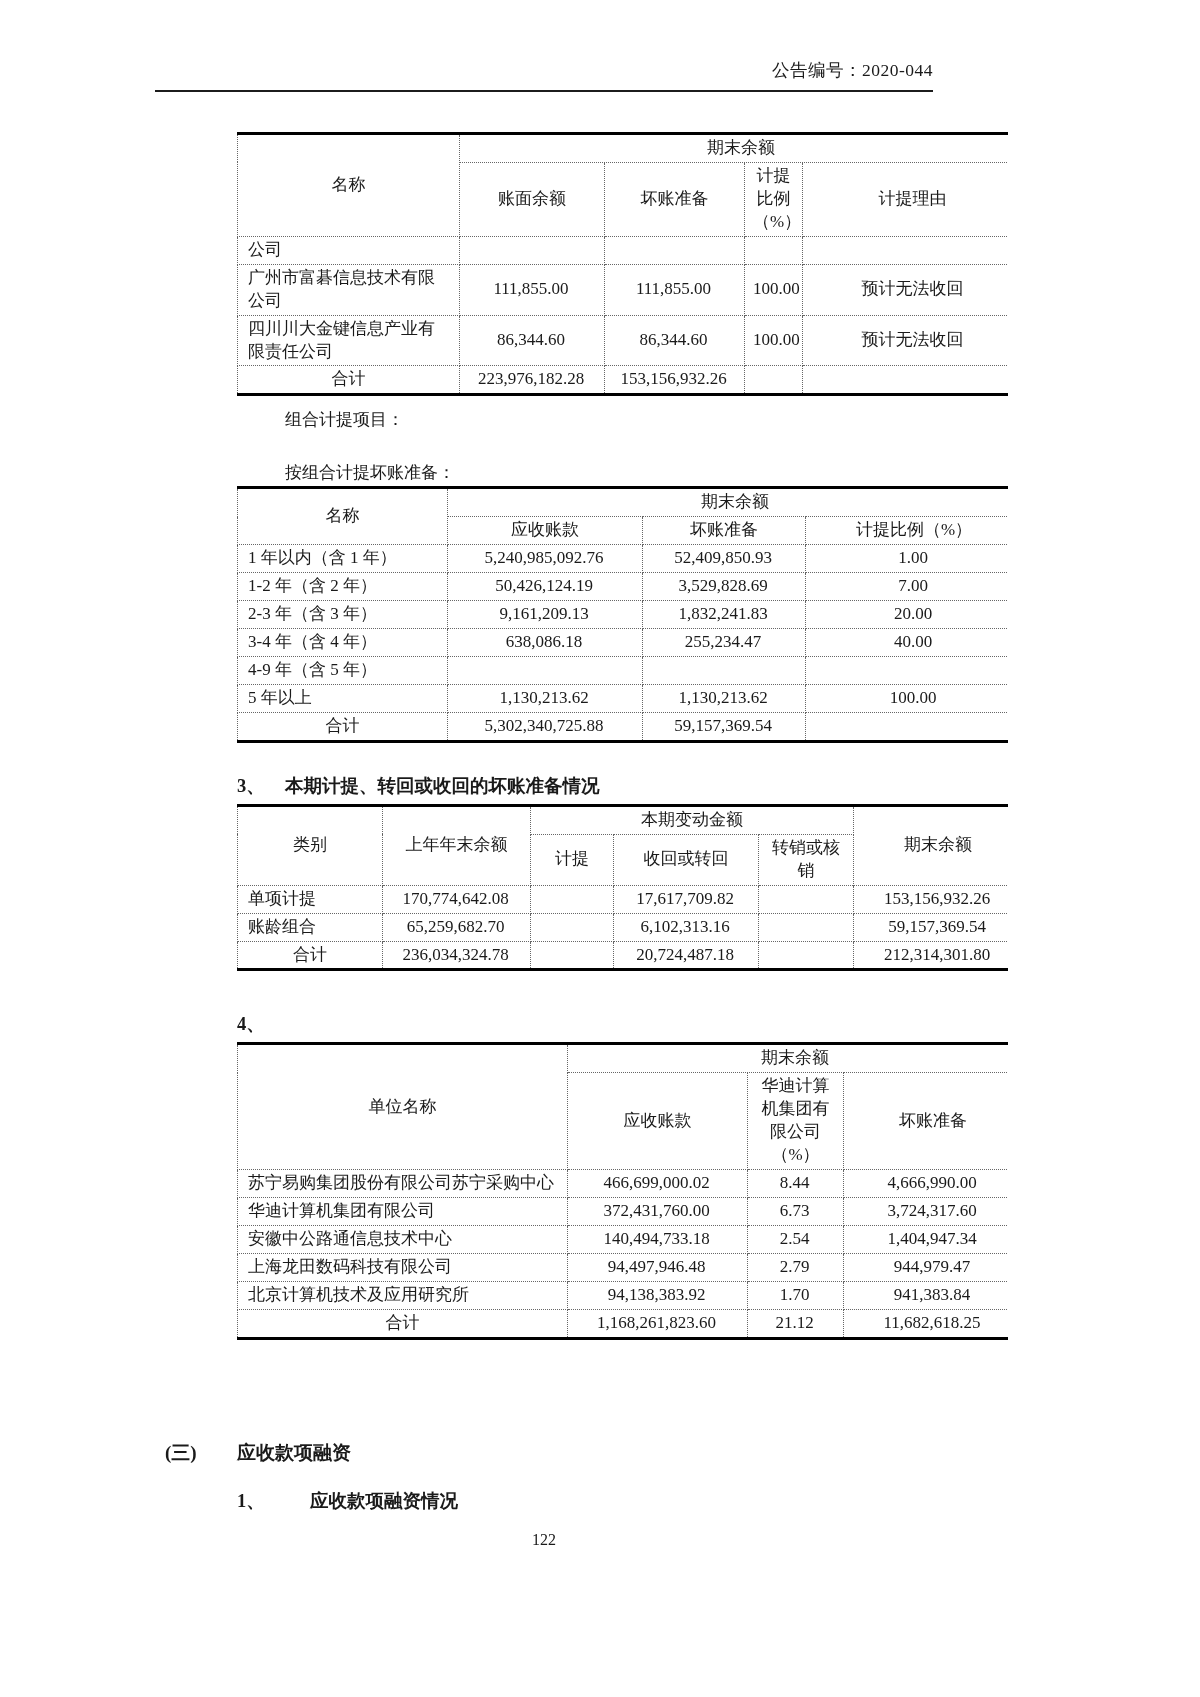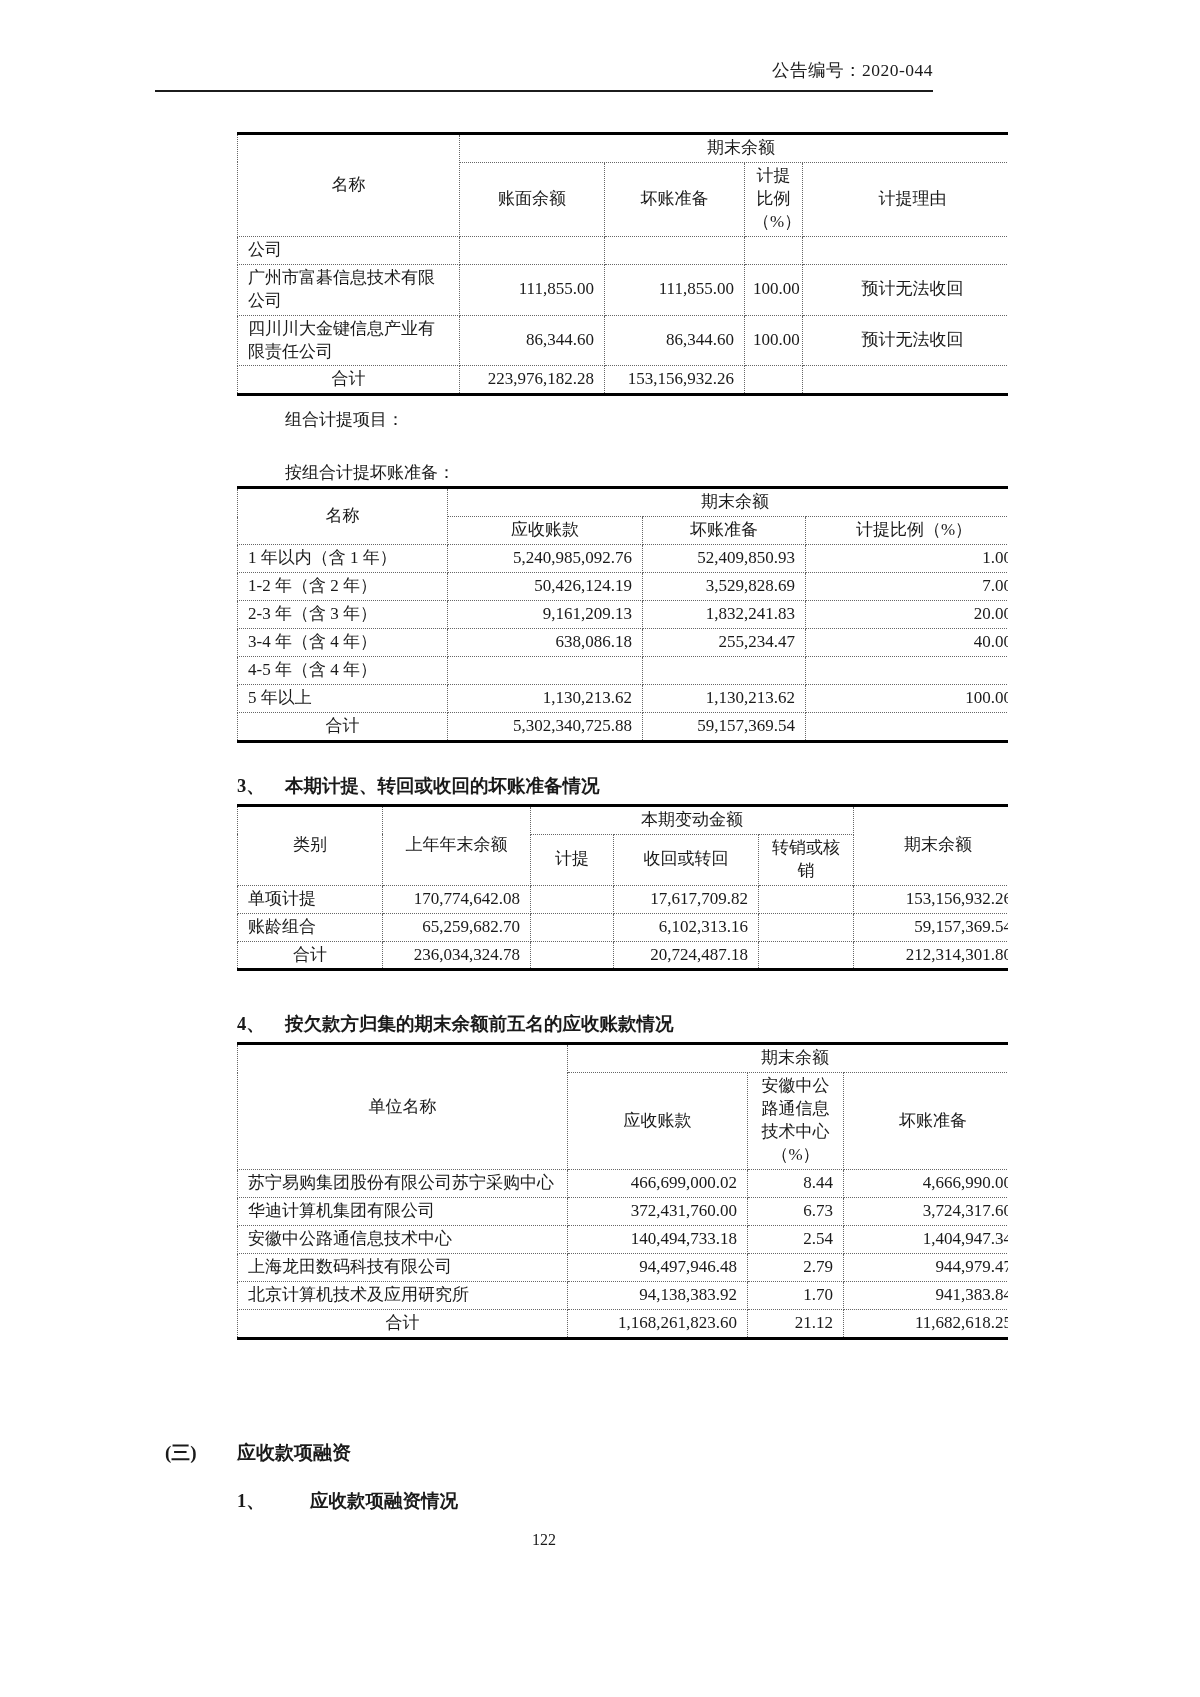--- a/index.html
+++ b/index.html
@@ -27,21 +27,21 @@
     border-top:3px solid #000;border-bottom:3px solid #000;
   }
   .t1{margin-top:40px;}
   .t2{margin-top:2px;}
   .t3{margin-top:6px;}
   .t4{margin-top:6px;}
   .t5{margin-top:4px;width:783px;}
   th,td{border:1px dotted #666;padding:2px 8px;font-weight:normal;vertical-align:middle;}
   th{}
   td.a-left{text-align:left;padding-left:10px;margin-top:7px;}
-  td.a-right{text-align:right;padding-right:10px;}
+  td.a-right{text-align:center;padding-right:10px;}
   td.a-center{text-align:center;}
   .pagenum{margin-top:18px;text-align:center;font-size:16px;}
 </style>
 </head>
 <body>
 
 <div class="page">
 
   <div class="hdr">公告编号：2020-044</div>
   <hr class="rule">
@@ -138,21 +138,21 @@
           <td class="a-right">1,832,241.83</td>
           <td class="a-right">20.00</td>
         </tr>
         <tr>
           <td class="a-left">3-4 年（含 4 年）</td>
           <td class="a-right">638,086.18</td>
           <td class="a-right">255,234.47</td>
           <td class="a-right">40.00</td>
         </tr>
         <tr>
-          <td class="a-left">4-5 年（含 4 年）</td>
+          <td class="a-left">4-9 年（含 5 年）</td>
           <td class="a-right"></td>
           <td class="a-right"></td>
           <td class="a-right"></td>
         </tr>
         <tr>
           <td class="a-left">5 年以上</td>
           <td class="a-right">1,130,213.62</td>
           <td class="a-right">1,130,213.62</td>
           <td class="a-right">100.00</td>
         </tr>
@@ -215,38 +215,37 @@
           <td class="a-center"></td>
           <td class="a-right">20,724,487.18</td>
           <td class="a-center"></td>
           <td class="a-right">212,314,301.80</td>
         </tr>
       </tbody>
   </table>
 
   <div class="sec sec4">
     <span class="no">4、</span>
-    <span>按欠款方归集的期末余额前五名的应收账款情况</span>
   </div>
 
   <table class="t4">
     <colgroup>
         <col style="width:330px">
         <col style="width:180px">
         <col style="width:96px">
         <col style="width:179px">
       </colgroup>
     <thead>
       <tr>
         <th rowspan="2">单位名称</th>
         <th colspan="3">期末余额</th>
       </tr>
       <tr>
         <th>应收账款</th>
-        <th>安徽中公路通信息技术中心（%）</th>
+        <th>华迪计算机集团有限公司（%）</th>
         <th>坏账准备</th>
       </tr>
     </thead>
     <tbody>
         <tr>
           <td class="a-left">苏宁易购集团股份有限公司苏宁采购中心</td>
           <td class="a-right">466,699,000.02</td>
           <td class="a-right">8.44</td>
           <td class="a-right">4,666,990.00</td>
         </tr>

